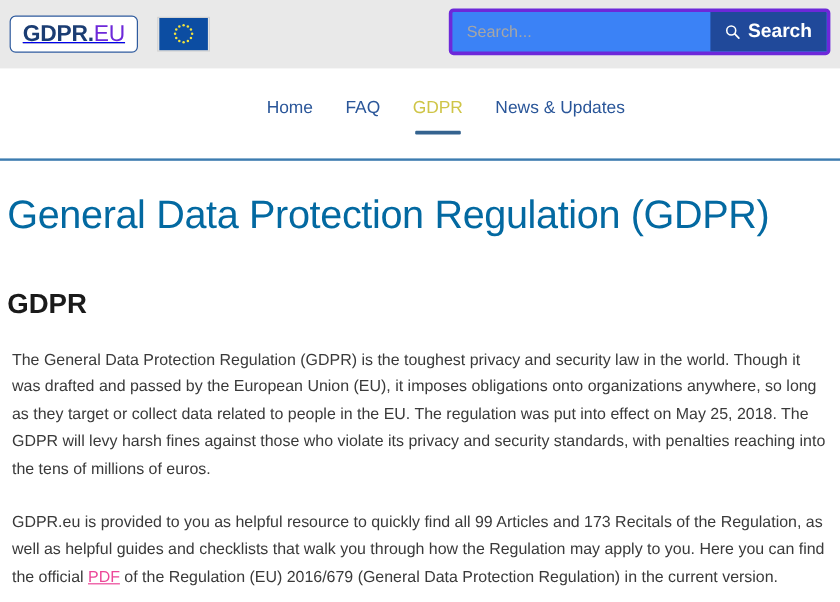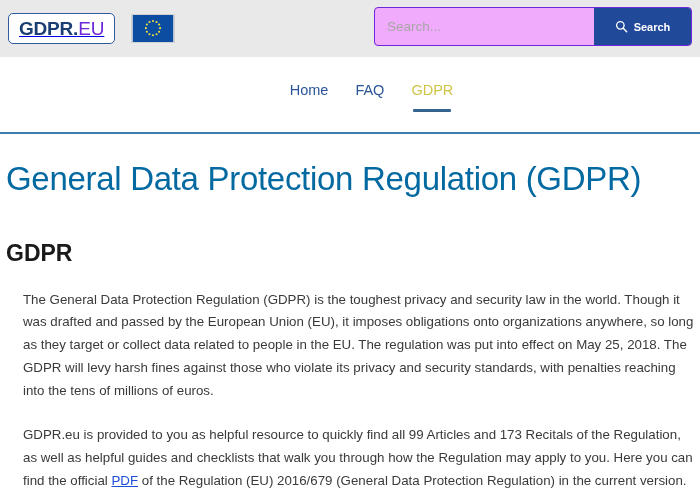--- a/index.html
+++ b/index.html
@@ -66,22 +66,22 @@
   }
 
   
   .search-wrap {
     position: absolute;
     left: 374px;
     top: 7px;
     width: 318px;
     height: 39px;
     display: flex;
-    background: #f0abfc;
-    border: 1px solid #6d28d9;
+    background: #3b82f6;
+    border: 3px solid #6d28d9;
     border-radius: 4px;
     overflow: hidden;
   }
   .search-input {
     flex: 1 1 auto;
     border: none;
     outline: none;
     background: transparent;
     padding: 0 12px;
     font-family: "Liberation Sans", sans-serif;
@@ -89,21 +89,21 @@
     color: #3a3a3a;
   }
   .search-input::placeholder { color: #a6a6a6; }
   .search-btn {
     flex: 0 0 auto;
     width: 97px;
     border: none;
     background: #20499a;
     color: #ffffff;
     font-family: "Liberation Sans", sans-serif;
-    font-size: 11px;
+    font-size: 16px;
     font-weight: bold;
     cursor: pointer;
     display: flex;
     align-items: center;
     justify-content: center;
     gap: 6px;
   }
   .search-btn svg { display: block; }
 
   
@@ -157,28 +157,28 @@
     color: #0369a1;
   }
   .section-title {
     margin: 42px 0 0 0;
     font-size: 23px;
     font-weight: bold;
     line-height: 1.2;
     color: #1a1a1a;
   }
   .para {
-    margin: 21px 0 0 17px;
+    margin: 21px 0 0 4px;
     font-size: 13.3px;
     line-height: 1.72;
     color: #3a3a3a;
     max-width: 690px;
   }
   .link {
-    color: #1d4ed8;
+    color: #ec4899;
     text-decoration: underline;
     cursor: pointer;
   }
 </style>
 </head>
 <body>
 
 <div class="topbar">
 
   <a class="logo-box" href="#">
@@ -214,20 +214,21 @@
       <span>Search</span>
     </button>
   </div>
 
 </div>
 
 <nav class="navbar">
   <a class="nav-item" href="#">Home</a>
   <a class="nav-item" href="#">FAQ</a>
   <a class="nav-item active" href="#">GDPR</a>
+  <a class="nav-item" href="#">News &amp; Updates</a>
 </nav>
 <div class="nav-divider"></div>
 
 <main class="content">
 
   <h1 class="page-title">General Data Protection Regulation (GDPR)</h1>
 
   <h2 class="section-title">GDPR</h2>
 
   <p class="para">The General Data Protection Regulation (GDPR) is the toughest privacy and security law in the world. Though it was drafted and passed by the European Union (EU), it imposes obligations onto organizations anywhere, so long as they target or collect data related to people in the EU. The regulation was put into effect on May 25, 2018. The GDPR will levy harsh fines against those who violate its privacy and security standards, with penalties reaching into the tens of millions of euros.</p>

